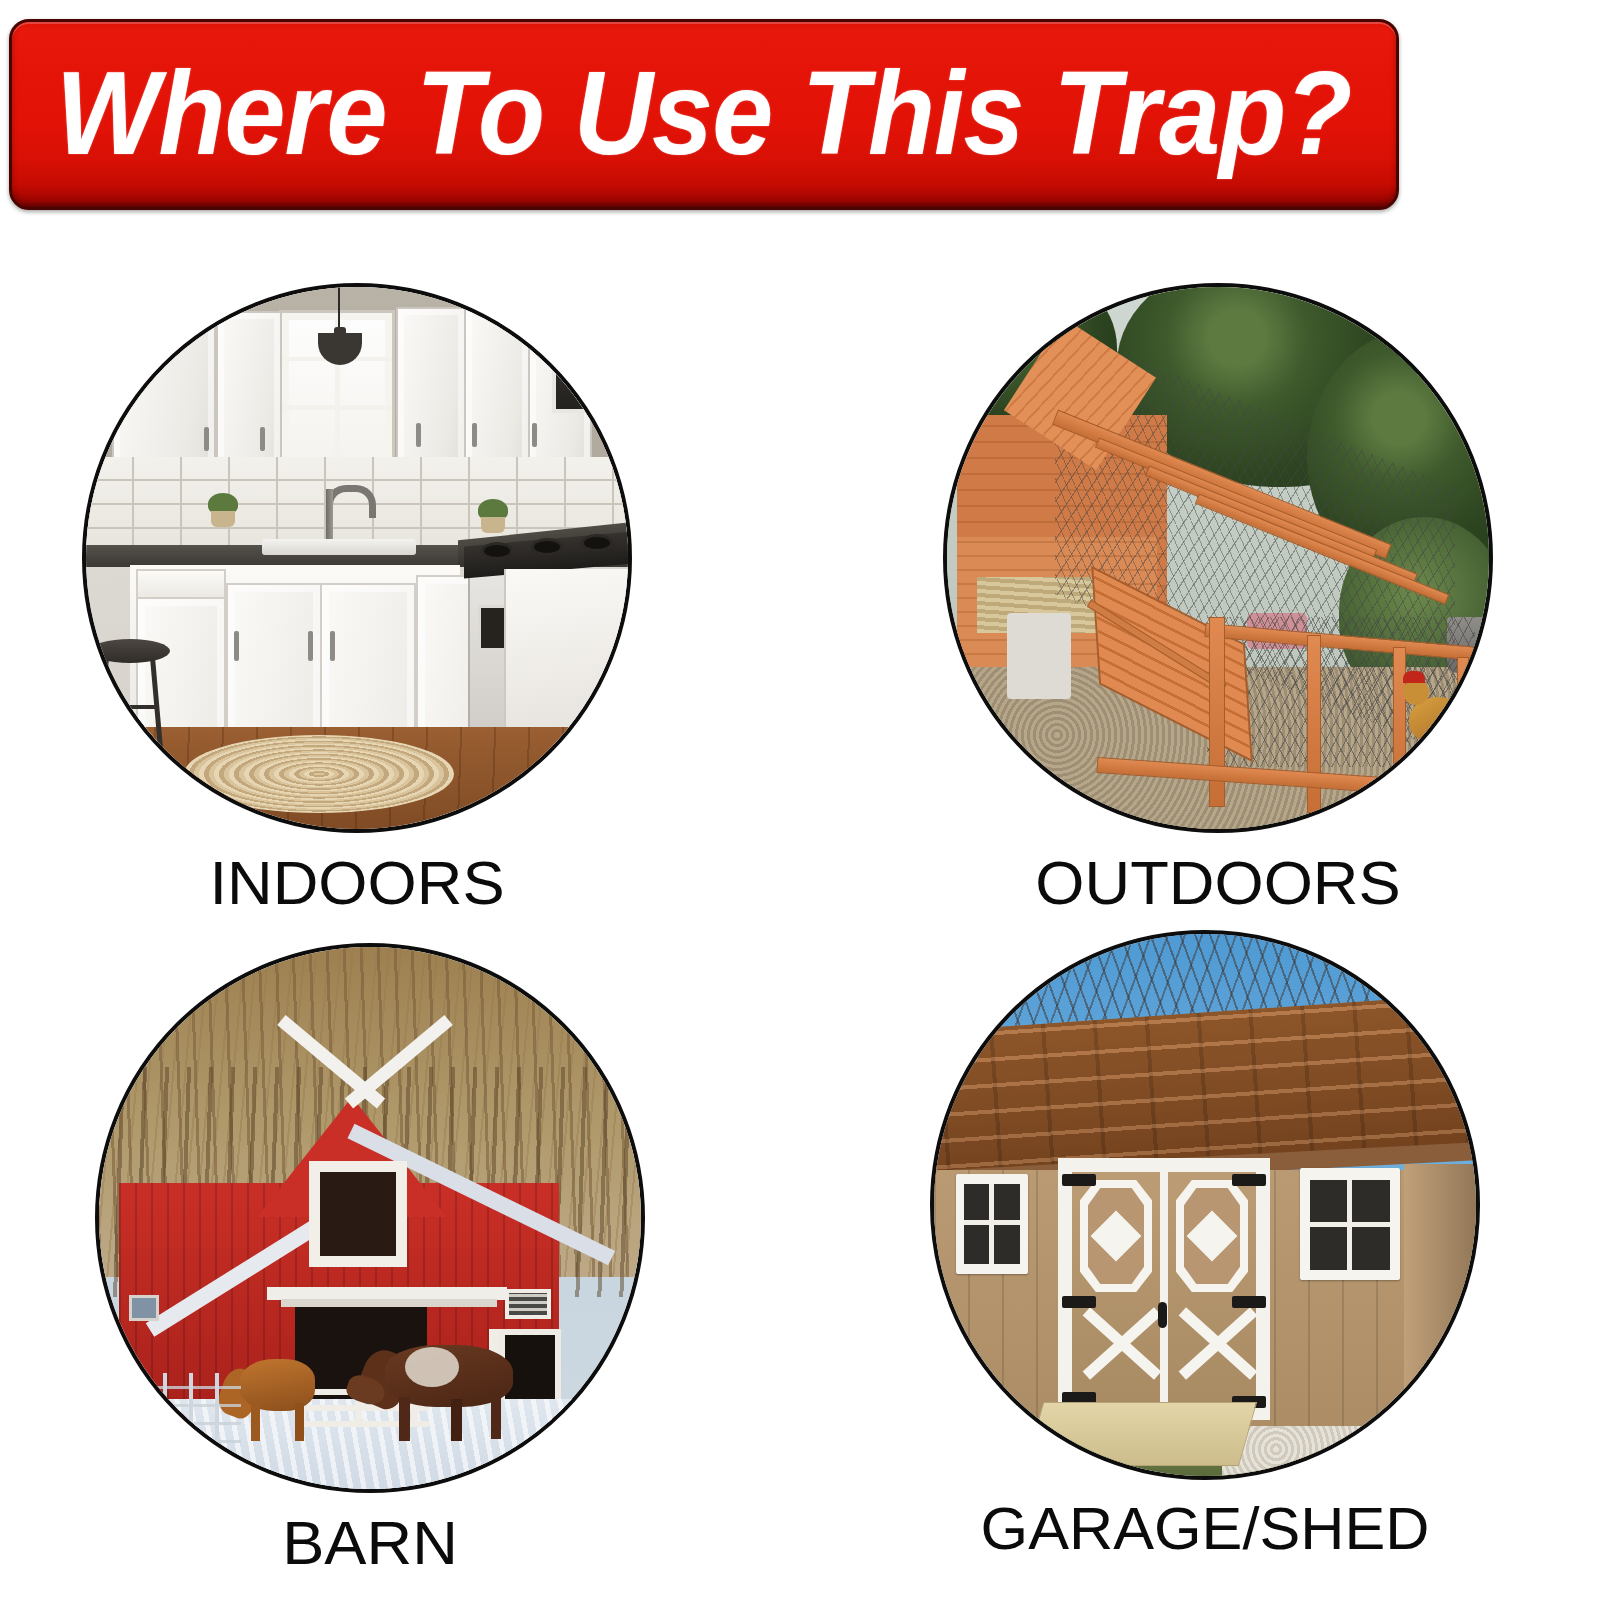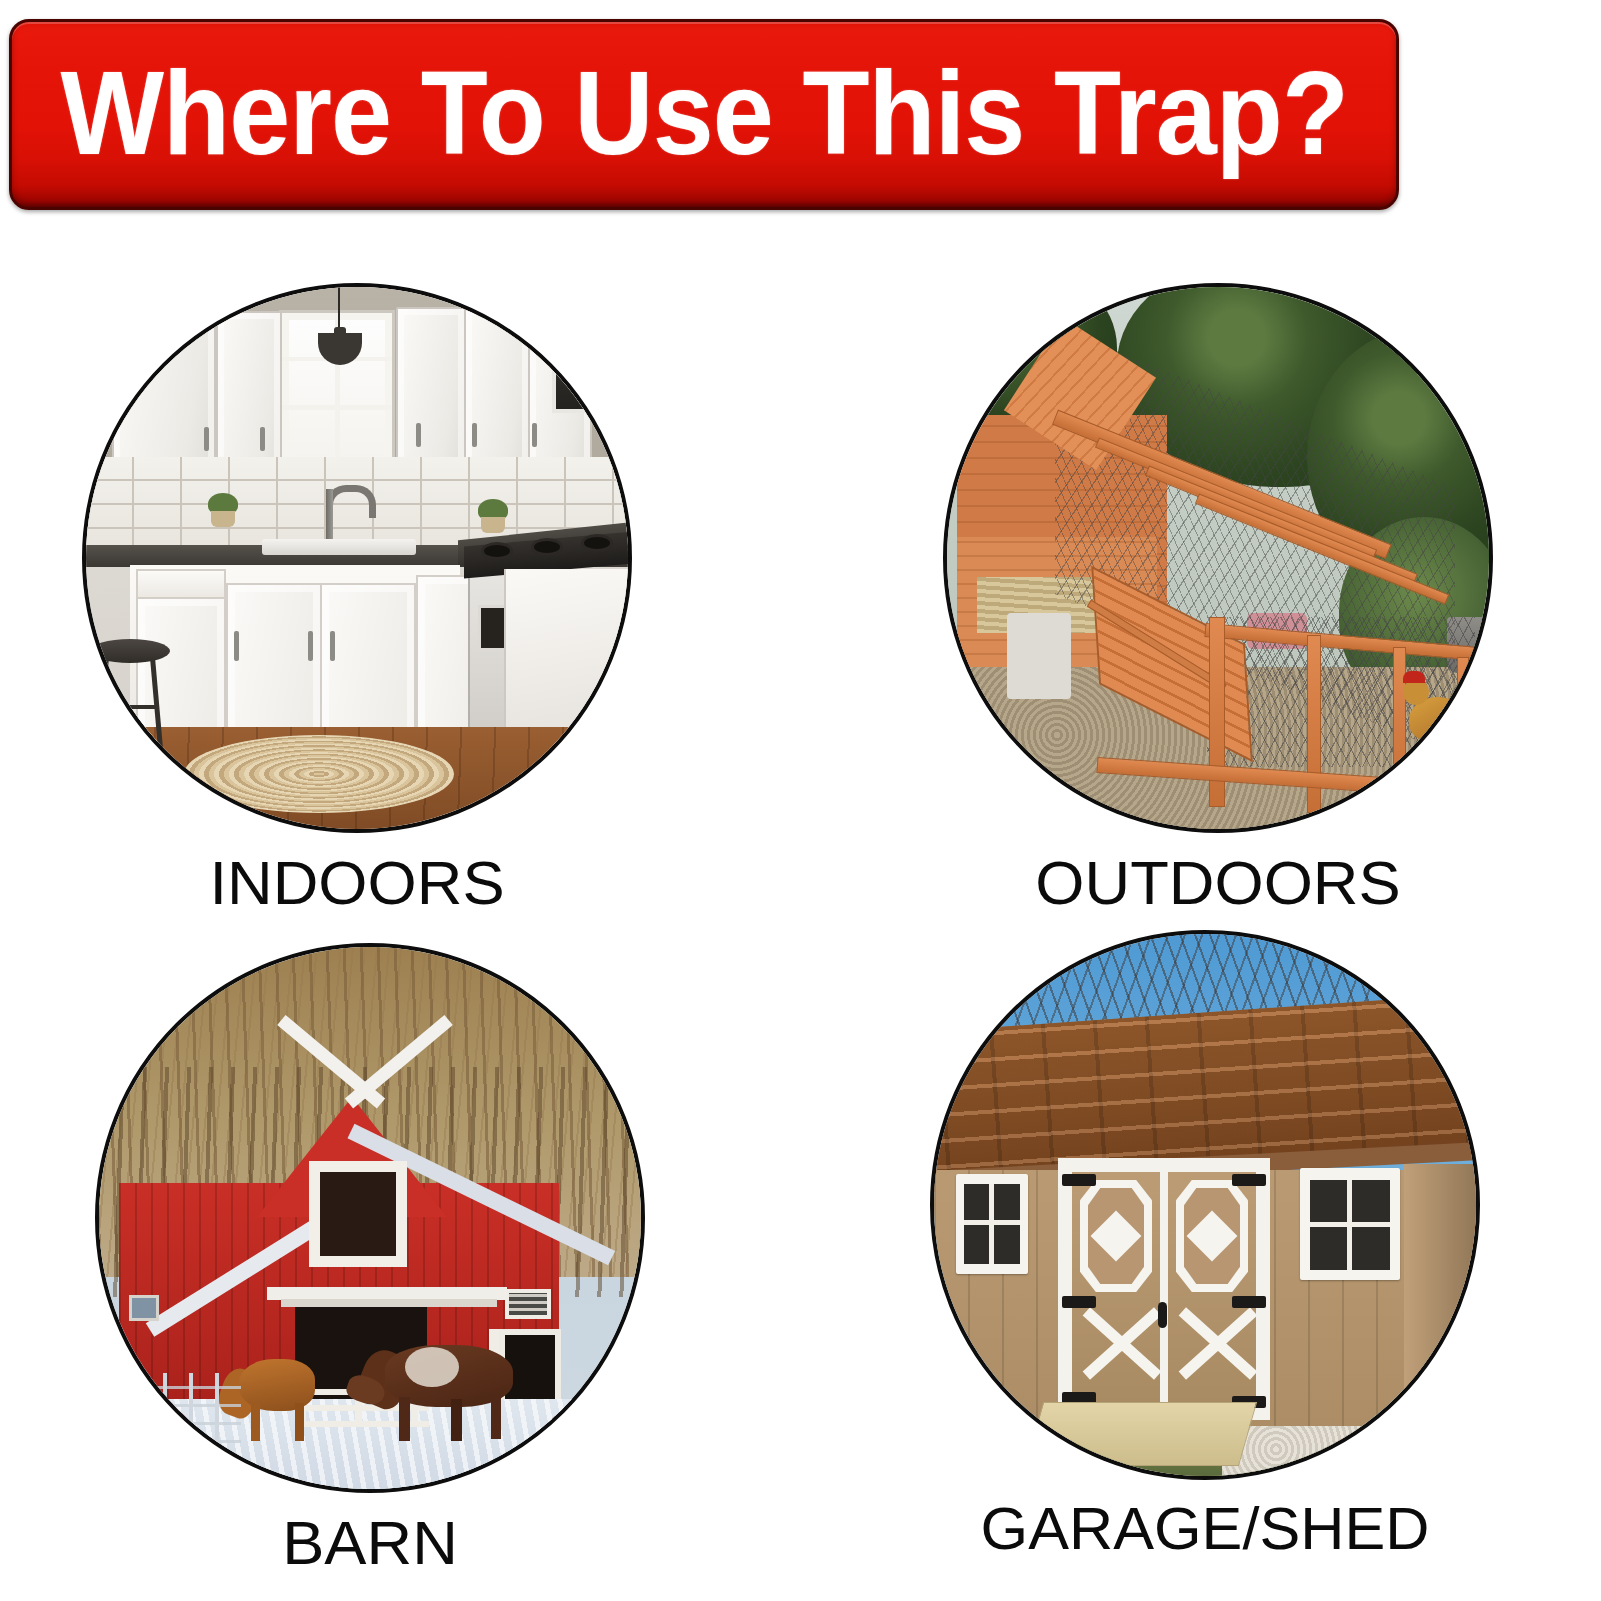--- a/index.html
+++ b/index.html
@@ -19,20 +19,21 @@
     background:linear-gradient(to bottom,
         #e21509 0%, #e8180c 6%, #e51409 26%,
         #e31207 55%, #d81005 74%, #c50b02 88%, #9d0500 97%, #7a0300 100%);
     box-shadow:inset 0 2px 0 rgba(255,255,255,.22),
                inset 0 -3px 6px rgba(0,0,0,.28),
                0 2px 4px rgba(0,0,0,.35);
     border:3px solid #4a0400;
     box-sizing:border-box;
     display:flex; align-items:center; justify-content:center;
     overflow:hidden;
+    font-style:italic;
   }
   #banner-title{
     color:#ffffff;
     font-size:118px;
     font-weight:bold;
     letter-spacing:-1px;
     line-height:1;
     transform:scaleX(.93);
     white-space:nowrap;
     text-shadow:0 0 2px rgba(255,255,255,.35);

